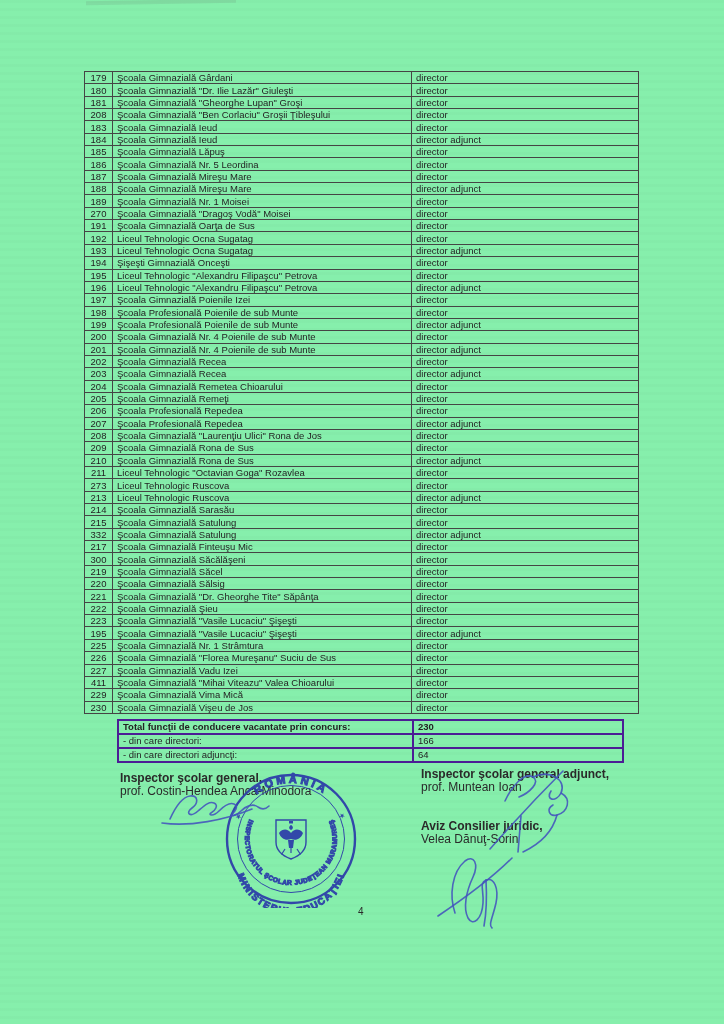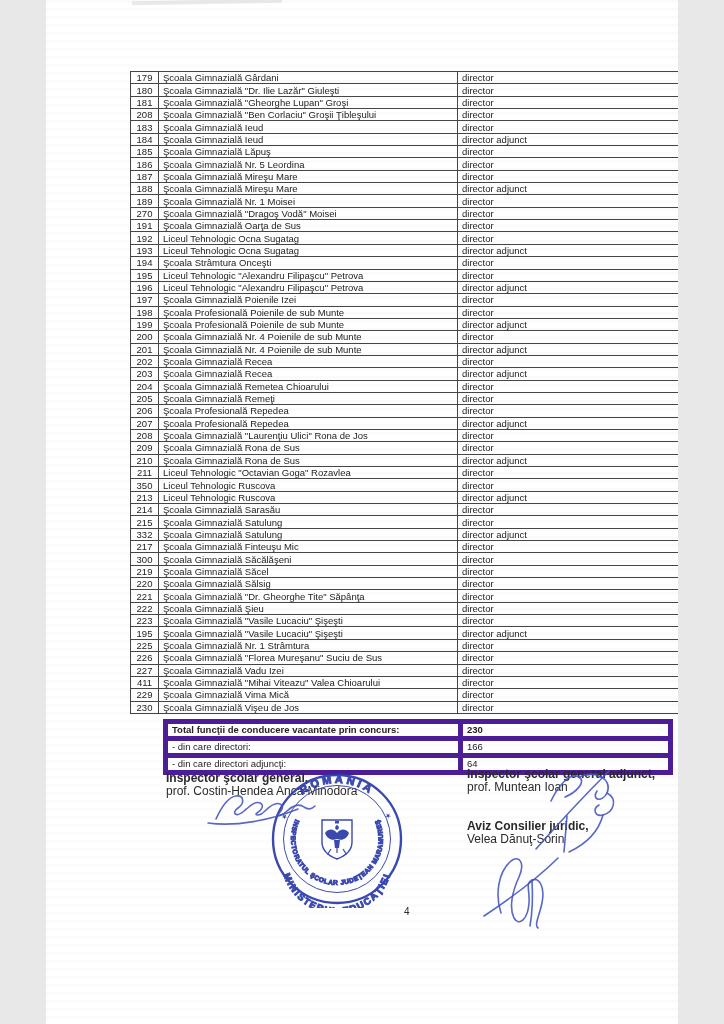--- a/index.html
+++ b/index.html
@@ -1,18 +1,18 @@
 <!DOCTYPE html>
 <html style="--stamp-color: #2c3ca9; --ink-color: #4353bd;"><head>
 <meta charset="utf-8">
 <style>
   html,body{margin:0;padding:0;background:#e8e8e8;}
   .page{
-    position:relative; width:632px; height:1024px; margin:0 auto;
-    background:#ffffff; overflow:hidden;
+    position:relative; width:724px; height:1024px; margin:0 auto;
+    background:#86efac; overflow:hidden;
     font-family:"Liberation Sans", sans-serif; color:#242424;
   }
   .page::before{
     content:""; position:absolute; inset:0; pointer-events:none;
     background:repeating-linear-gradient(180deg, rgba(0,0,0,0.014) 0 3px, rgba(0,0,0,0) 3px 8px);
   }
   .scan-streak{
     position:absolute; left:86px; top:0; width:150px; height:4px;
     background:rgba(90,90,90,0.12); transform:rotate(-1deg);
   }
@@ -28,21 +28,21 @@
   }
   .main-table td:first-child{ text-align:center; padding:0; }
   .c-nr{width:28px;} .c-school{width:299px;} .c-pos{width:227px;}
   
   .summary-table{
     position:absolute; left:117px; top:719px; width:505px;
     border-collapse:collapse; table-layout:fixed;
     font-size:9.5px; color:#232323;
   }
   .summary-table td{
-    border:5px solid #4c1d95; height:12px; line-height:12px;
+    border:2px solid #4c1d95; height:12px; line-height:12px;
     padding:0 0 0 4px; vertical-align:middle; white-space:nowrap; overflow:hidden;
   }
   .s-label{width:295px;} .s-value{width:210px;}
   .bold-row td{ font-weight:bold; }
   
   .sig{ position:absolute; font-size:12px; line-height:13px; color:#2a2a2a; }
   .sig .sig-title{ font-weight:bold; }
   .sig-left{ left:120px; top:772px; }
   .sig-right{ left:421px; top:768px; }
   .sig-legal{ left:421px; top:820px; }
@@ -146,21 +146,21 @@
           <td>Liceul Tehnologic Ocna Sugatag</td>
           <td>director</td>
         </tr>
         <tr>
           <td>193</td>
           <td>Liceul Tehnologic Ocna Sugatag</td>
           <td>director adjunct</td>
         </tr>
         <tr>
           <td>194</td>
-          <td>Şcoala Strâmtura Onceşti</td>
+          <td>Şişeşti Gimnazială Onceşti</td>
           <td>director</td>
         </tr>
         <tr>
           <td>195</td>
           <td>Liceul Tehnologic "Alexandru Filipaşcu" Petrova</td>
           <td>director</td>
         </tr>
         <tr>
           <td>196</td>
           <td>Liceul Tehnologic "Alexandru Filipaşcu" Petrova</td>
@@ -235,21 +235,21 @@
           <td>210</td>
           <td>Şcoala Gimnazială Rona de Sus</td>
           <td>director adjunct</td>
         </tr>
         <tr>
           <td>211</td>
           <td>Liceul Tehnologic "Octavian Goga" Rozavlea</td>
           <td>director</td>
         </tr>
         <tr>
-          <td>350</td>
+          <td>273</td>
           <td>Liceul Tehnologic Ruscova</td>
           <td>director</td>
         </tr>
         <tr>
           <td>213</td>
           <td>Liceul Tehnologic Ruscova</td>
           <td>director adjunct</td>
         </tr>
         <tr>
           <td>214</td>

